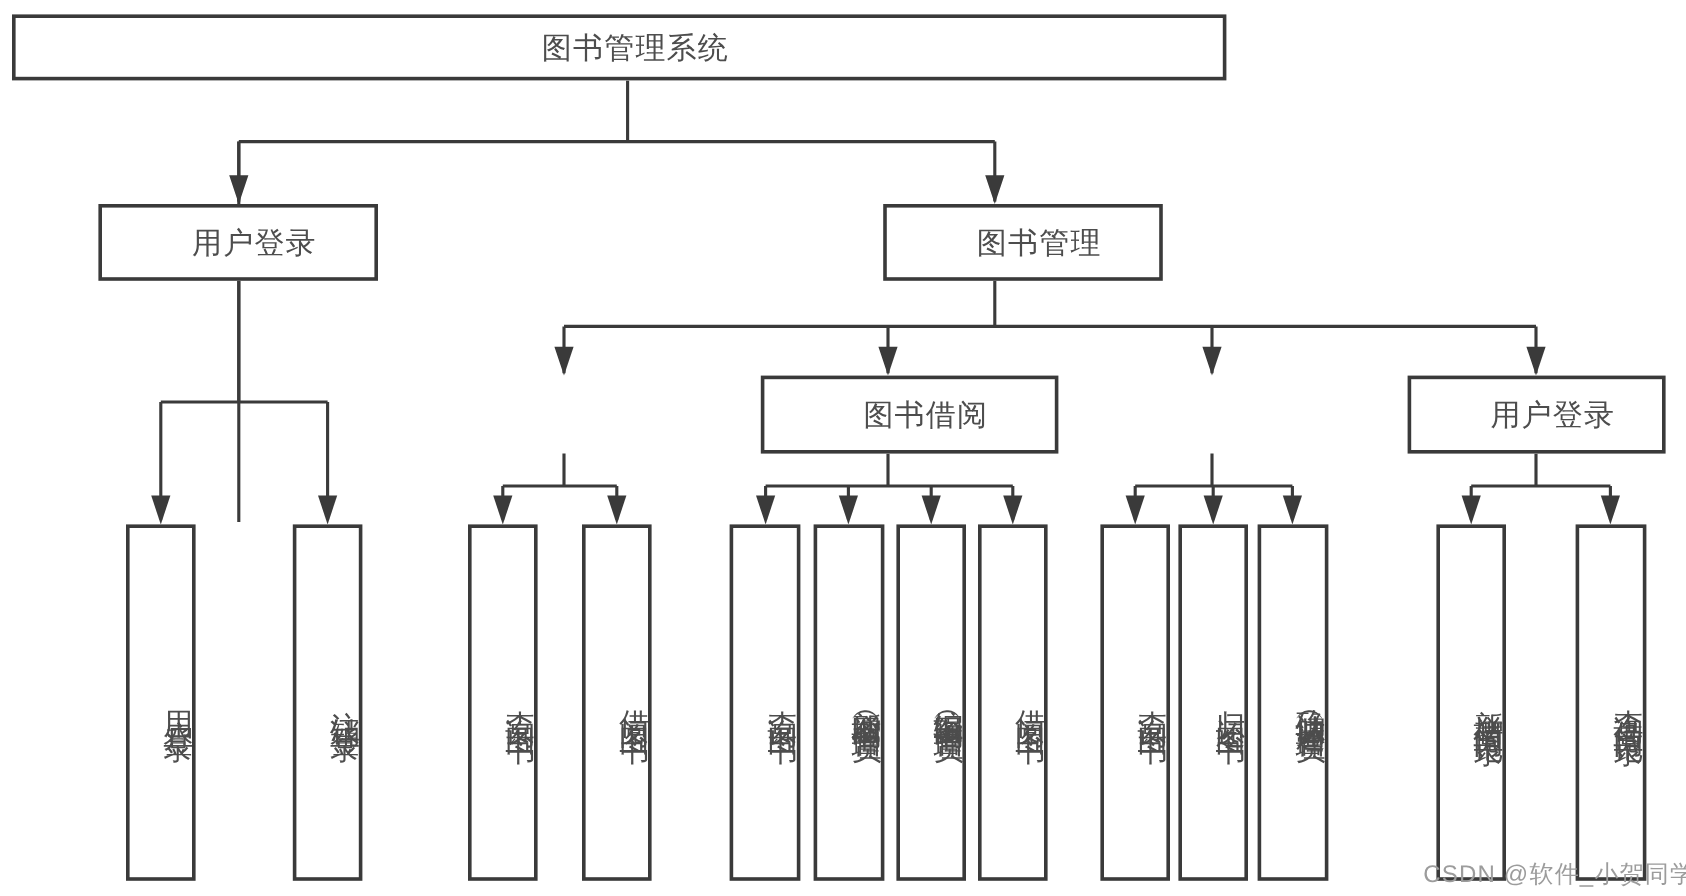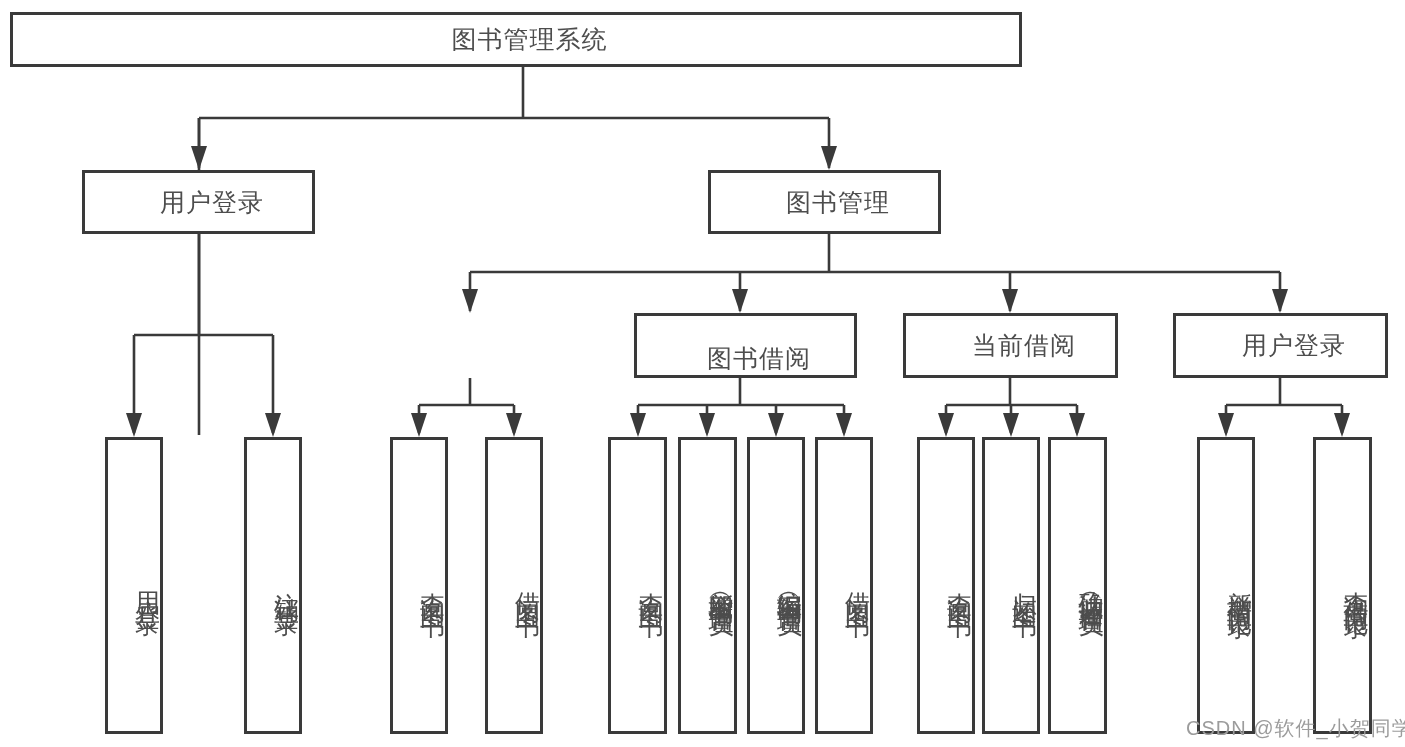--- a/index.html
+++ b/index.html
@@ -99,29 +99,26 @@
     </g>
   </svg>
 
   <div class="node hbox root-box" style="left:10px; top:12px; width:1012px; height:55px;">
     <span>图书管理系统</span>
   </div>
 
   <div class="node hbox" style="left:82px; top:170px; width:233px; height:64px;">
     <span>用户登录</span>
   </div>
-  <div class="node hbox" style="left:708px; top:170px; width:233px; height:64px;text-align:right;">
+  <div class="node hbox" style="left:736px; top:170px; width:233px; height:64px;text-align:right;">
     <span>图书管理</span>
   </div>
 
-  <div class="node hbox" style="left:634px; top:313px; width:223px; height:65px;align-items:flex-end;">
+  <div class="node hbox" style="left:634px; top:313px; width:248px; height:65px;">
     <span>图书借阅</span>
-  </div>
-  <div class="node hbox" style="left:903px; top:313px; width:215px; height:65px;">
-    <span>当前借阅</span>
   </div>
   <div class="node hbox" style="left:1173px; top:313px; width:215px; height:65px;">
     <span>用户登录</span>
   </div>
 
   <div class="node vbox" style="left:105px; top:437px; width:58px; height:297px;">
     <span class="vtext">用户登录</span>
   </div>
   <div class="node vbox" style="left:244px; top:437px; width:58px; height:297px;">
     <span class="vtext">注销登录</span>

